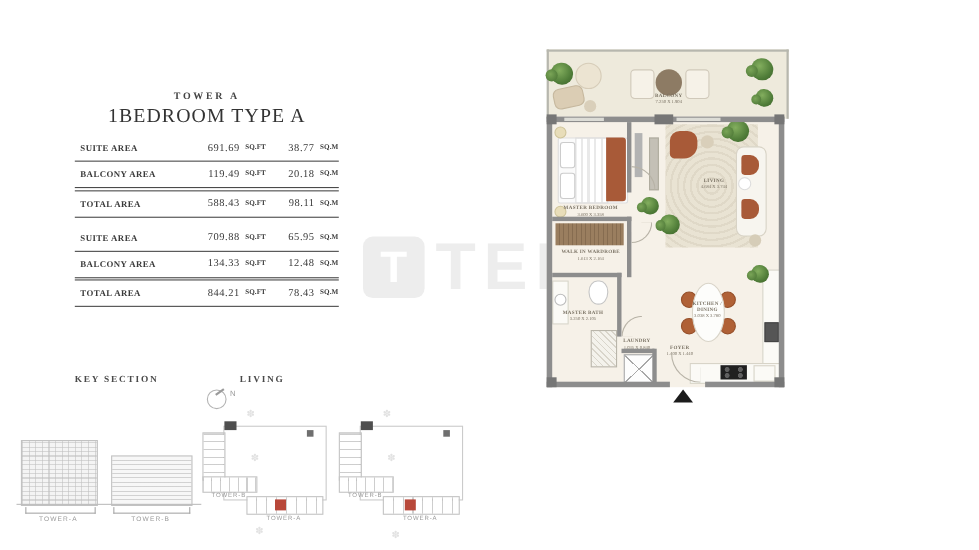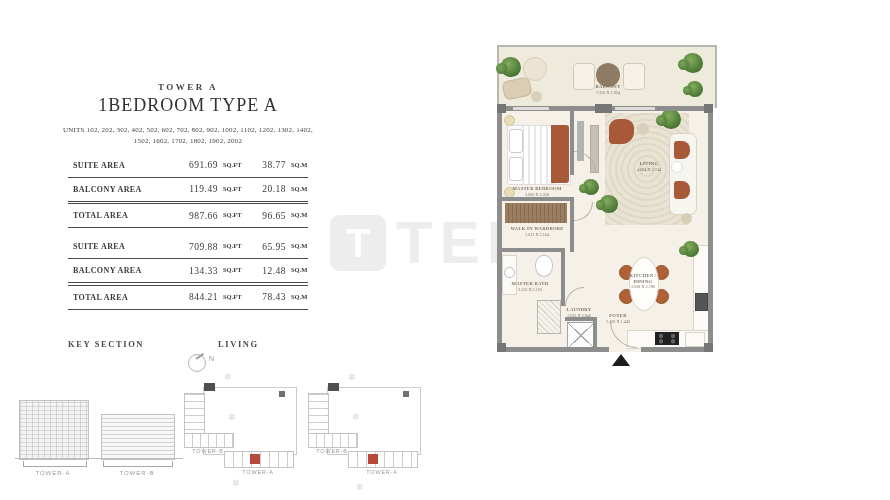--- a/index.html
+++ b/index.html
@@ -107,41 +107,40 @@
 
 <div class="abs" id="watermark">
   <div class="wm-box">T</div>
   <div class="wm-text">TEKCE</div>
 </div>
 
 <div class="abs" id="left-col">
   <div class="tower-line">TOWER A</div>
   <div class="title-line">1BEDROOM TYPE A</div>
 
-  <div class="units-line">UNITS 102, 202, 302, 402, 502, 602, 702, 802, 902, 1002, 1102, 1202, 1302, 1402, 1502, 1602, 1702, 1802, 1902, 2002</div>
   <div class="area-table">
     <div class="area-row">
       <span class="a-label">SUITE AREA</span>
       <span class="a-val">691.69</span>
       <span class="a-unit">SQ.FT</span>
       <span class="a-val">38.77</span>
       <span class="a-unit">SQ.M</span>
     </div>
     <div class="area-row">
       <span class="a-label">BALCONY AREA</span>
       <span class="a-val">119.49</span>
       <span class="a-unit">SQ.FT</span>
       <span class="a-val">20.18</span>
       <span class="a-unit">SQ.M</span>
     </div>
     <div class="area-row total">
       <span class="a-label">TOTAL AREA</span>
-      <span class="a-val">987.66</span>
-      <span class="a-unit">SQ.FT</span>
-      <span class="a-val">96.65</span>
+      <span class="a-val">588.43</span>
+      <span class="a-unit">SQ.FT</span>
+      <span class="a-val">98.11</span>
       <span class="a-unit">SQ.M</span>
     </div>
   </div>
 
   <div class="area-table">
     <div class="area-row">
       <span class="a-label">SUITE AREA</span>
       <span class="a-val">709.88</span>
       <span class="a-unit">SQ.FT</span>
       <span class="a-val">65.95</span>

